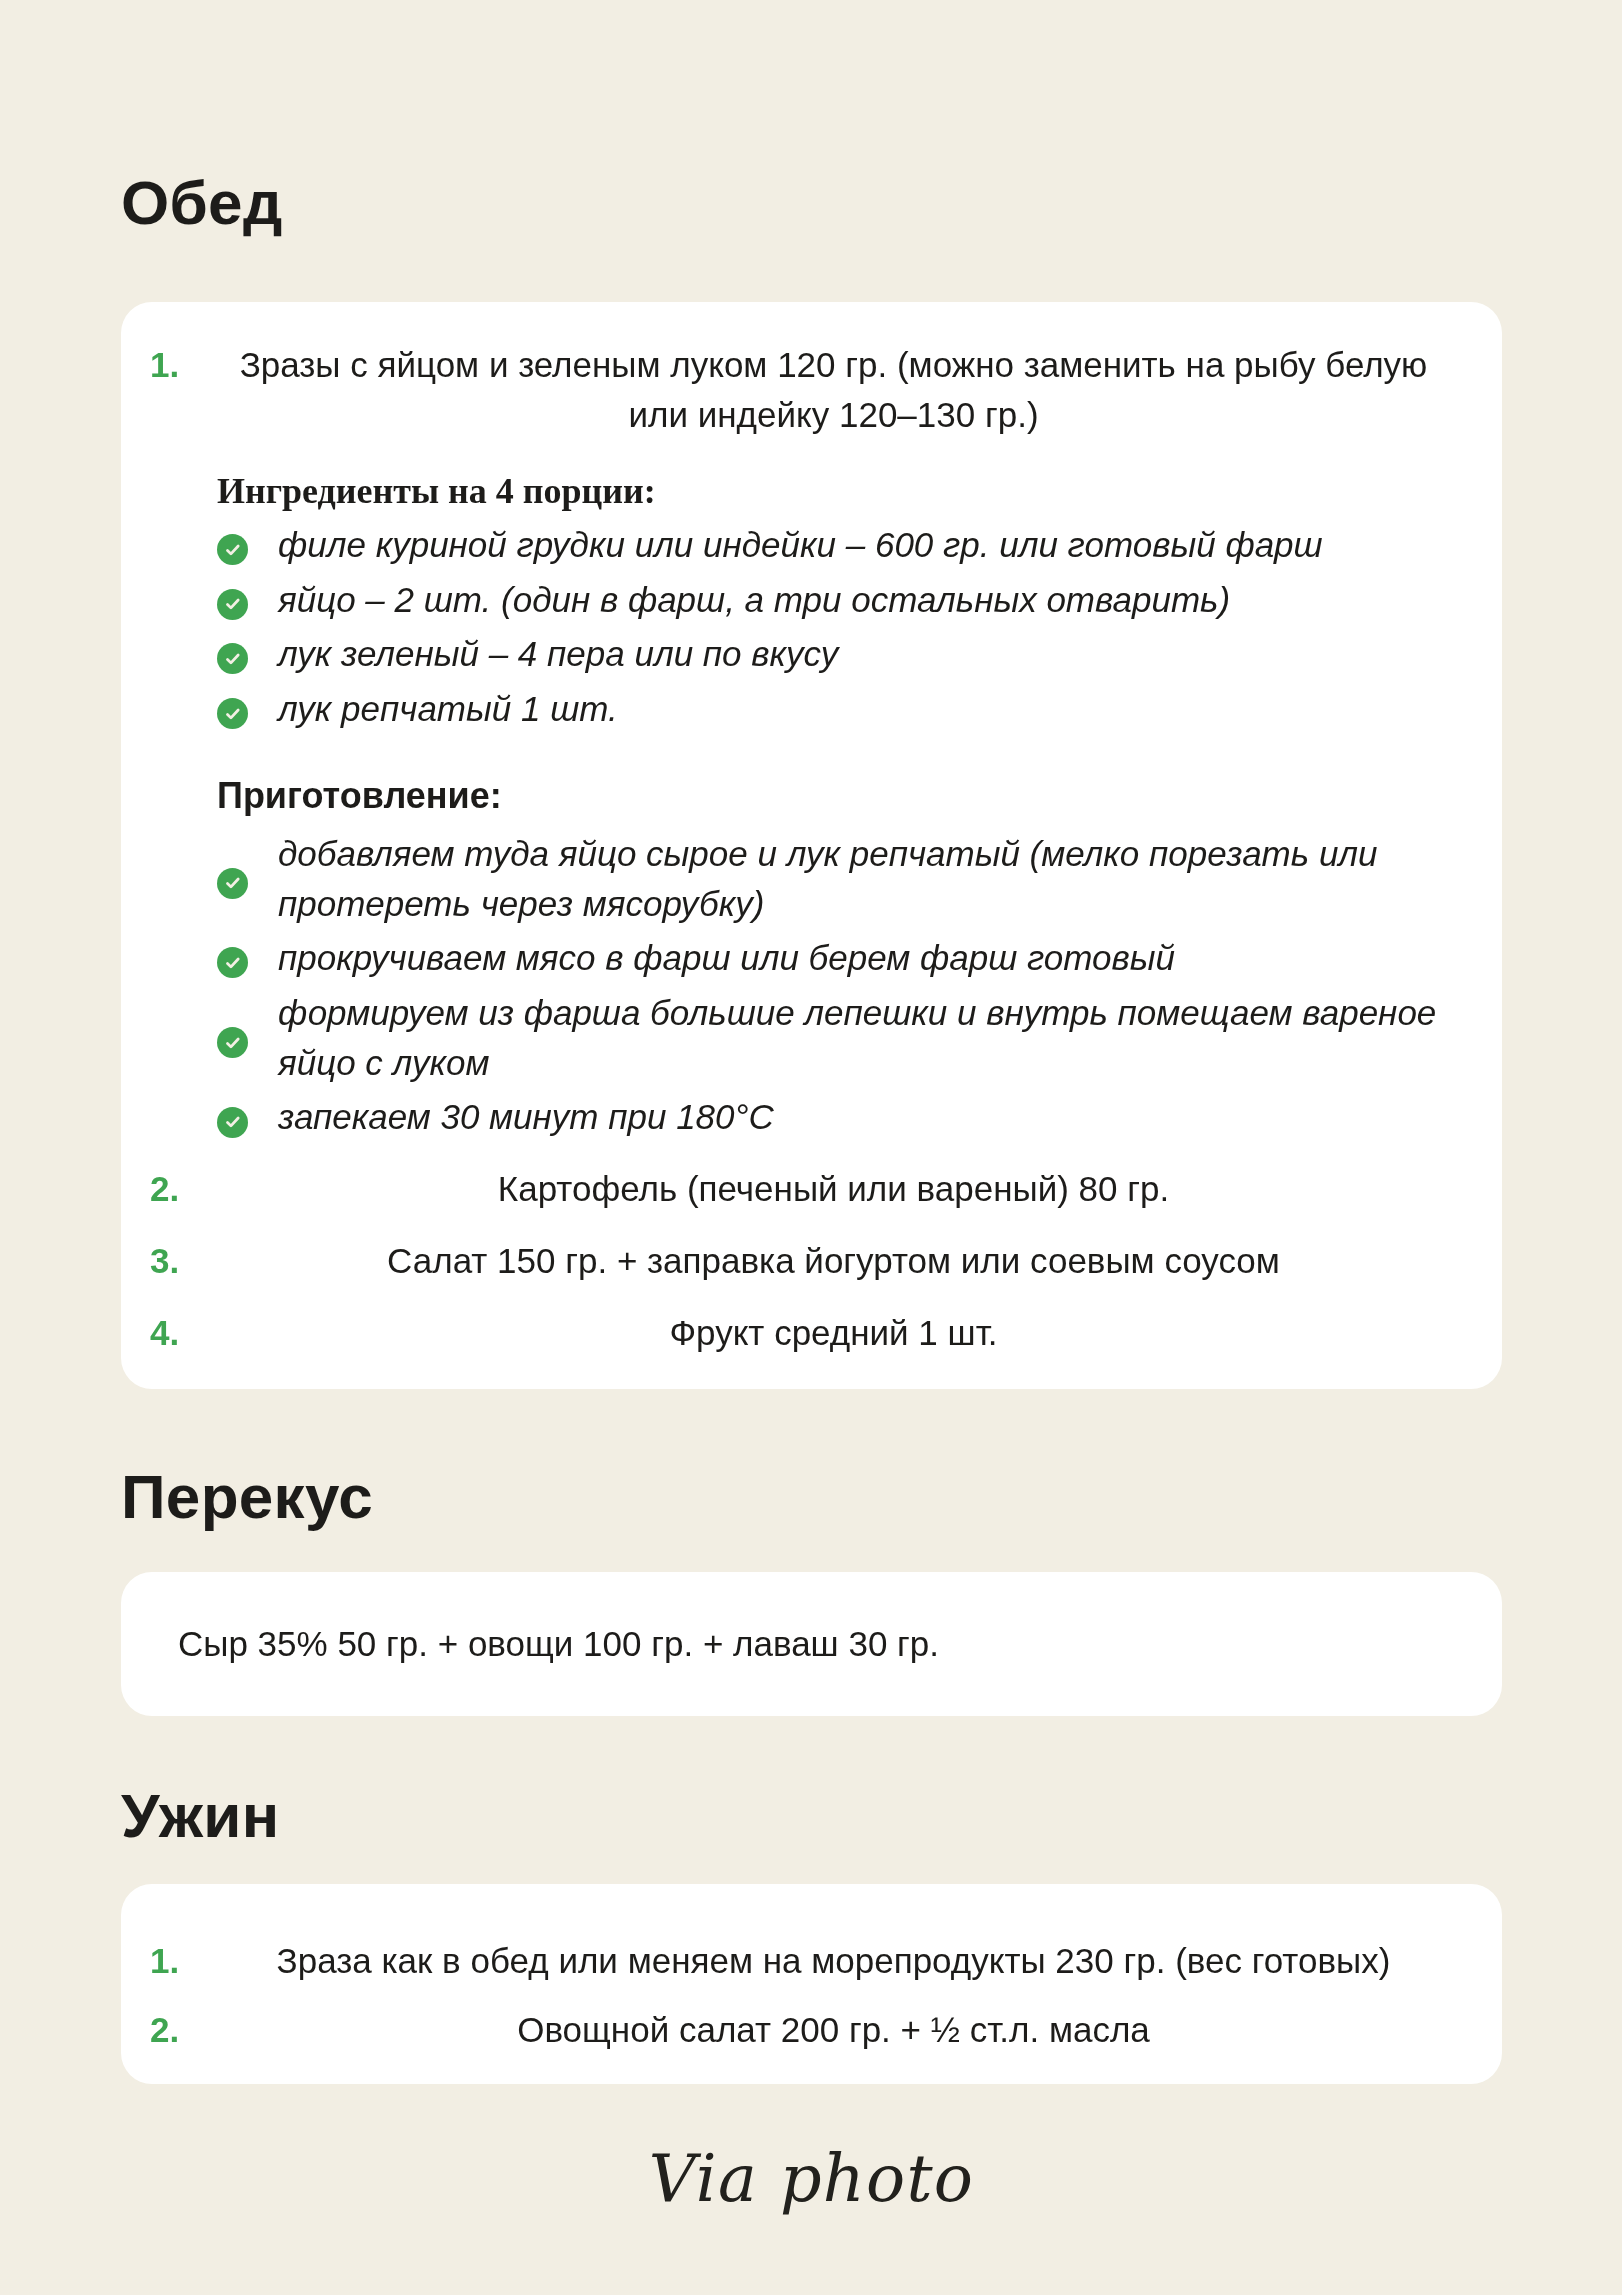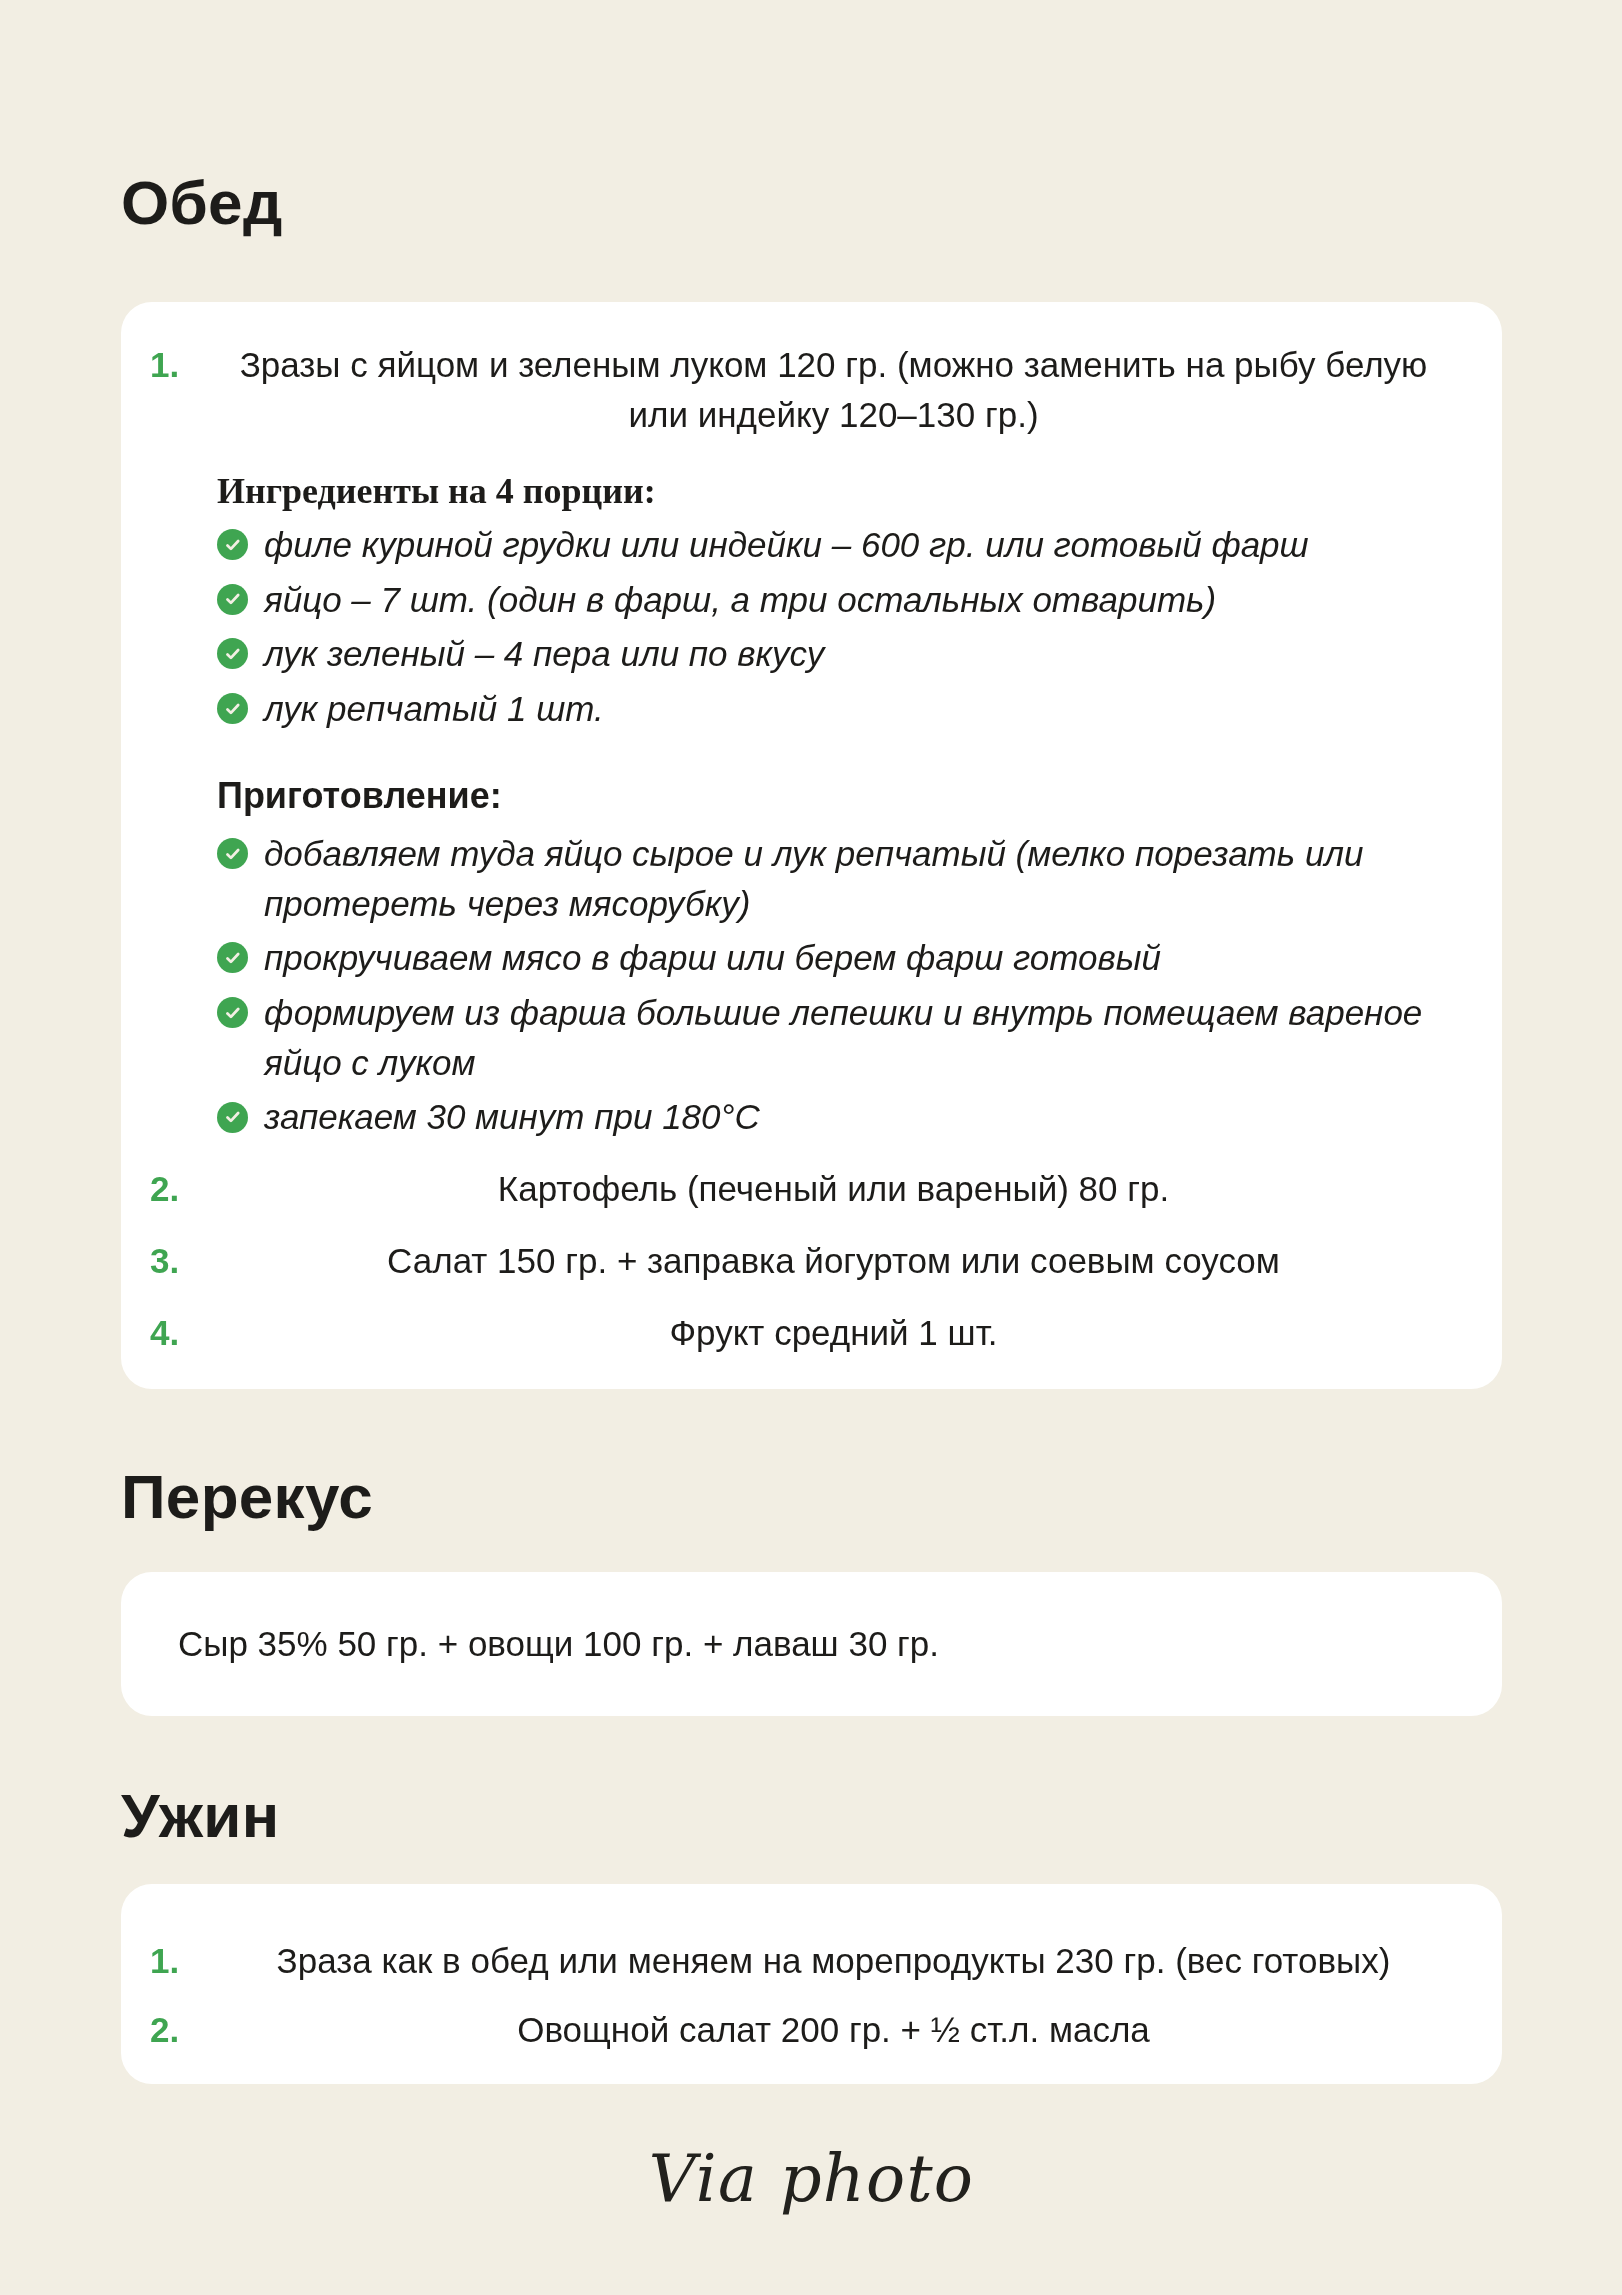--- a/index.html
+++ b/index.html
@@ -61,21 +61,21 @@
   .subhead{
     margin:0;font-size:36px;font-weight:700;line-height:50px;
   }
   .sh-ingredients{margin:26px 0 4px;font-family:Liberation Serif, serif;}
   .sh-prep{margin:37px 0 7.9px;}
 
   .bullets{
     list-style:none;margin:0;padding:0;
     display:flex;flex-direction:column;gap:4.6px;
   }
-  .bullet{display:flex;gap:16px;font-style:italic;}
+  .bullet{display:flex;gap:30px;font-style:italic;align-items:center;}
   .check{
     flex:none;width:31px;height:31px;margin-top:9.2px;
     border-radius:50%;
     background:var(--accent-green);
     display:flex;align-items:center;justify-content:center;
   }
   .check svg{display:block;}
   .bullet-text{flex:1;min-width:0;}
 
   .snack-text{margin:8px;font-size:35px;line-height:50px;}
@@ -114,21 +114,21 @@
                 </svg>
               </span>
             <span class="bullet-text">филе куриной грудки или индейки – 600 гр. или готовый фарш</span>
           </li>
           <li class="bullet">
             <span class="check">
                 <svg viewBox="0 0 24 24" width="19.6" height="19.6" aria-hidden="true">
                   <path d="M5.5 12.8l4.2 4.2L18.6 7.4" fill="none" stroke="#f3efe4" stroke-width="3.4" stroke-linecap="round" stroke-linejoin="round"></path>
                 </svg>
               </span>
-            <span class="bullet-text">яйцо – 7 шт. (один в фарш, а три остальных отварить)</span>
+            <span class="bullet-text">яйцо – 2 шт. (один в фарш, а три остальных отварить)</span>
           </li>
           <li class="bullet">
             <span class="check">
                 <svg viewBox="0 0 24 24" width="19.6" height="19.6" aria-hidden="true">
                   <path d="M5.5 12.8l4.2 4.2L18.6 7.4" fill="none" stroke="#f3efe4" stroke-width="3.4" stroke-linecap="round" stroke-linejoin="round"></path>
                 </svg>
               </span>
             <span class="bullet-text">лук зеленый – 4 пера или по вкусу</span>
           </li>
           <li class="bullet">

